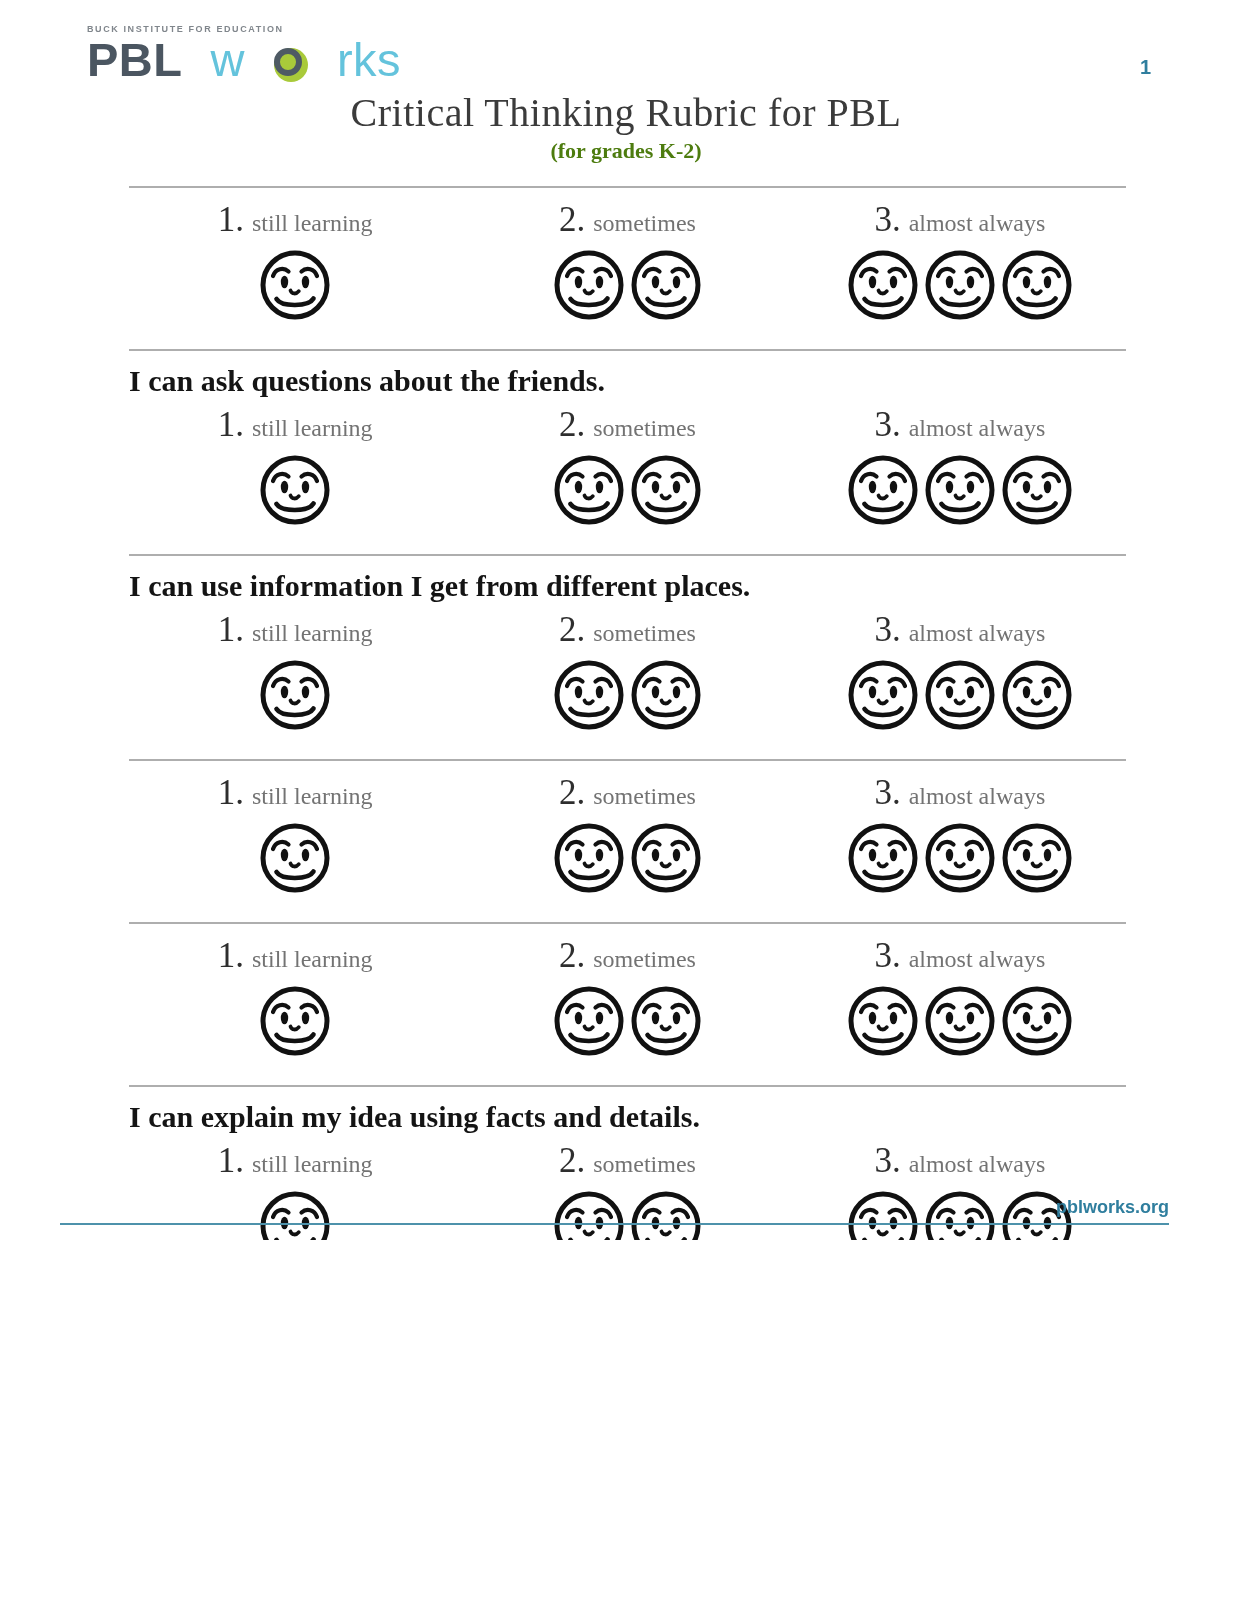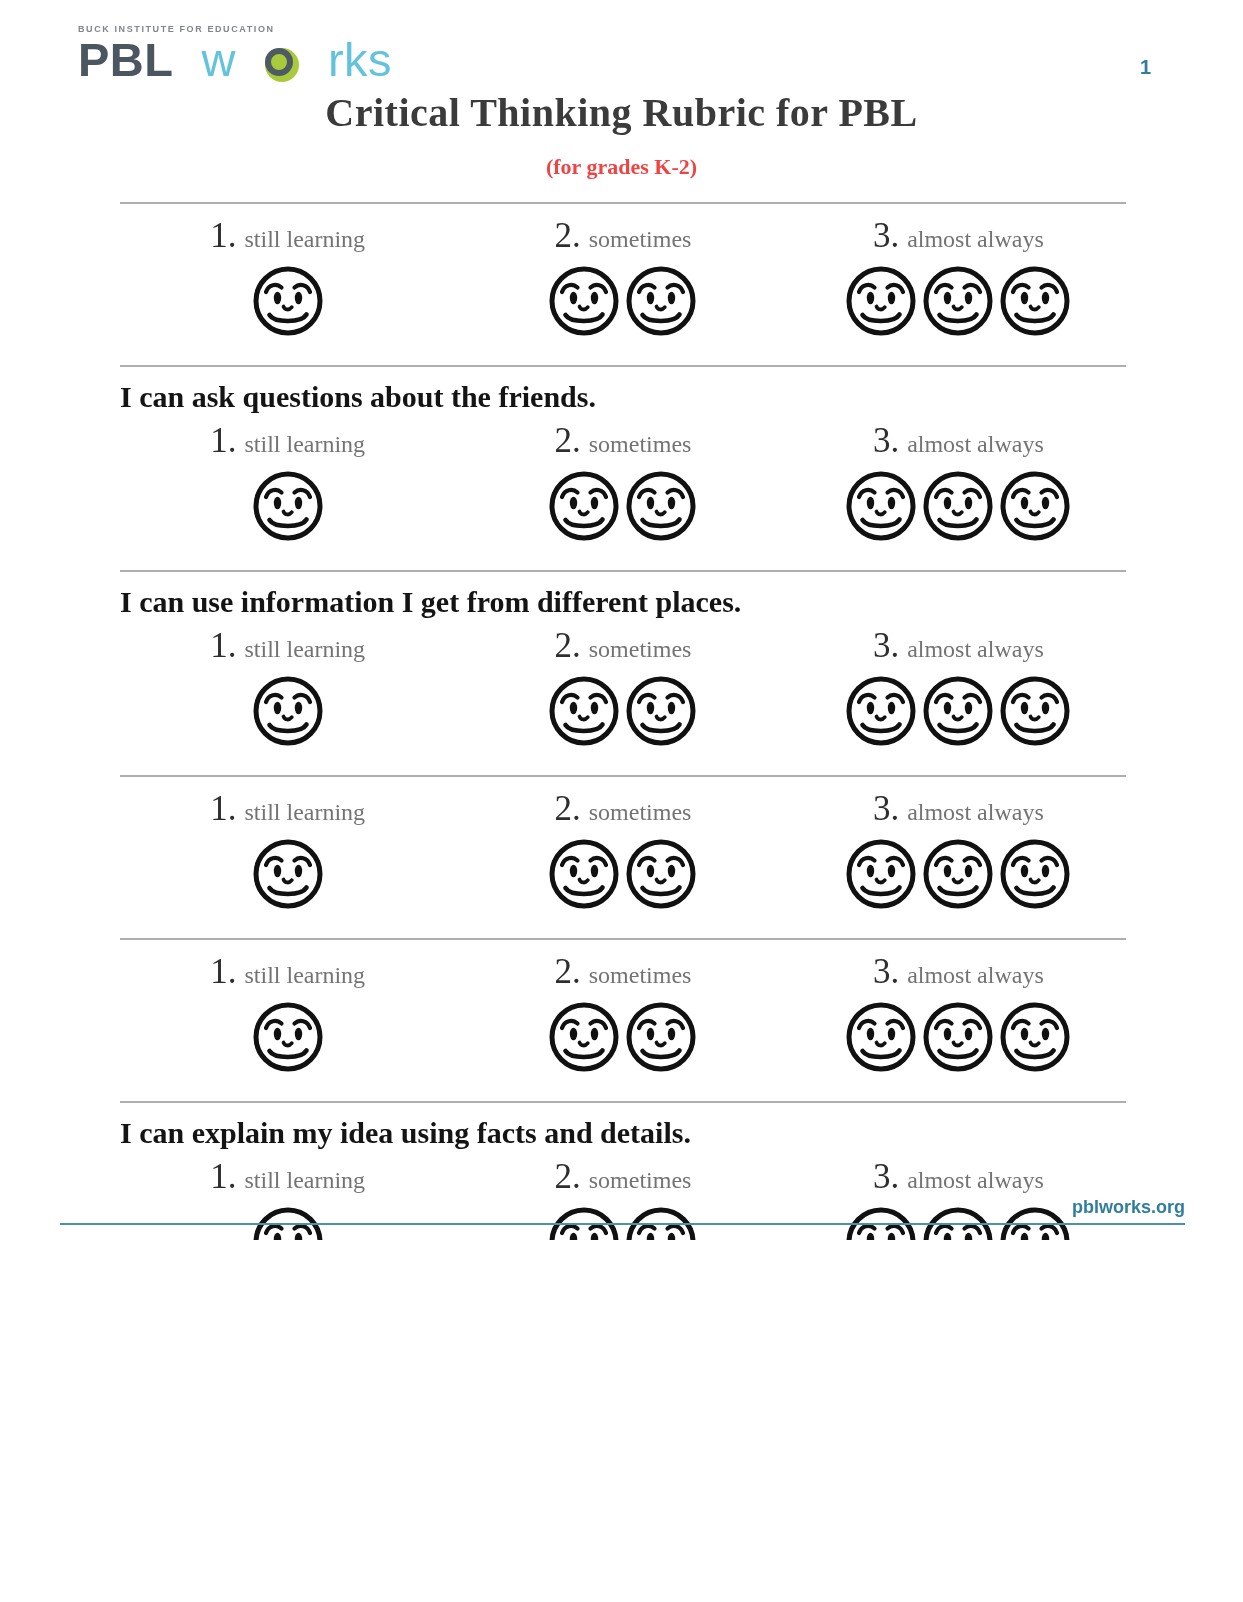--- a/index.html
+++ b/index.html
@@ -5,20 +5,21 @@
   * { box-sizing: border-box; }
   html,body { margin:0; padding:0; background:#ffffff; }
   .page {
     position: relative;
     width: 1243px;
     height: 1240px;
     background: #ffffff;
     overflow: hidden;
     font-family: "Liberation Serif", serif;
     color: #1c1c1c;
+    padding-left: 9px;
   }
 
   
   .header {
     display: flex;
     justify-content: space-between;
     align-items: flex-start;
     padding: 24px 92px 0 78px;
   }
   .logo-tagline {
@@ -59,30 +60,30 @@
     font-size: 20px;
     font-weight: bold;
     color: #2f7e9e;
     margin-top: 32px;
   }
 
   
   .title-block { text-align: center; margin-top: 6px; }
   .doc-title {
     font-size: 40px;
-    font-weight: 700;
+    font-weight: 400;
     color: #3b3b3b;
     margin: 0;
     letter-spacing: 0.5px;
   }
   .doc-subtitle {
     font-size: 22px;
     font-weight: 700;
-    color: #ef4444;
-    margin-top: 18px;
+    color: #4d7c0f;
+    margin-top: 2px;
   }
 
   
   .sections { margin: 22px 117px 0 120px; }
   .divider {
     border: none;
     border-top: 2px solid #aeaeae;
     margin: 0;
   }
   .rubric-section { padding: 12px 0 28px 0; }
@@ -110,21 +111,21 @@
   }
   .rating-number { font-size: 35px; font-weight: 400; color: #2e2e2e; }
   .rating-text { font-size: 24px; color: #737373; }
   .faces { display: flex; gap: 5px; margin-top: 9px; min-height: 72px; }
   .smiley { width: 72px; height: 72px; display: block; }
 
   
   .footer {
     position: absolute;
     left: 60px;
-    right: 58px;
+    right: 74px;
     bottom: 8px;
     text-align: right;
     font-family: "Liberation Sans", sans-serif;
   }
   .site-link {
     color: #2f7e9e;
     font-weight: bold;
     font-size: 18px;
     text-decoration: none;
     cursor: pointer;

